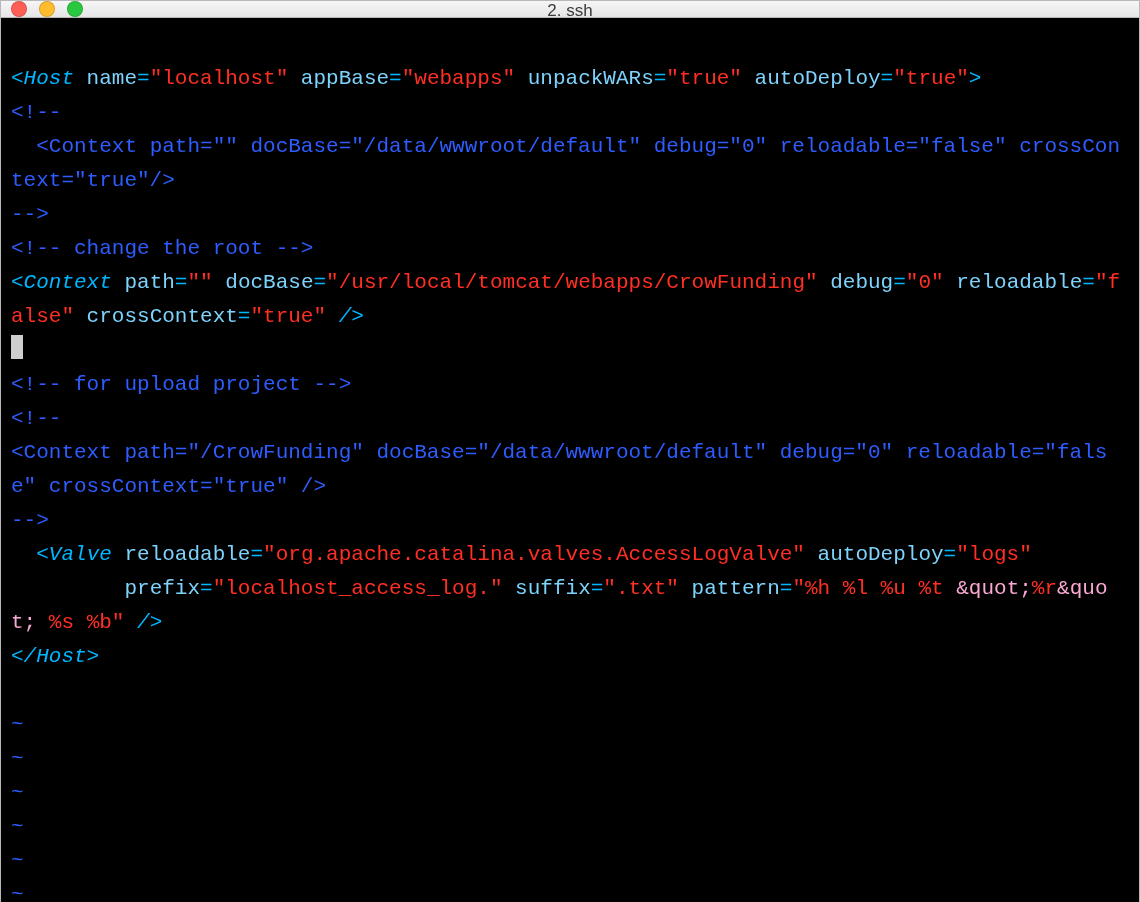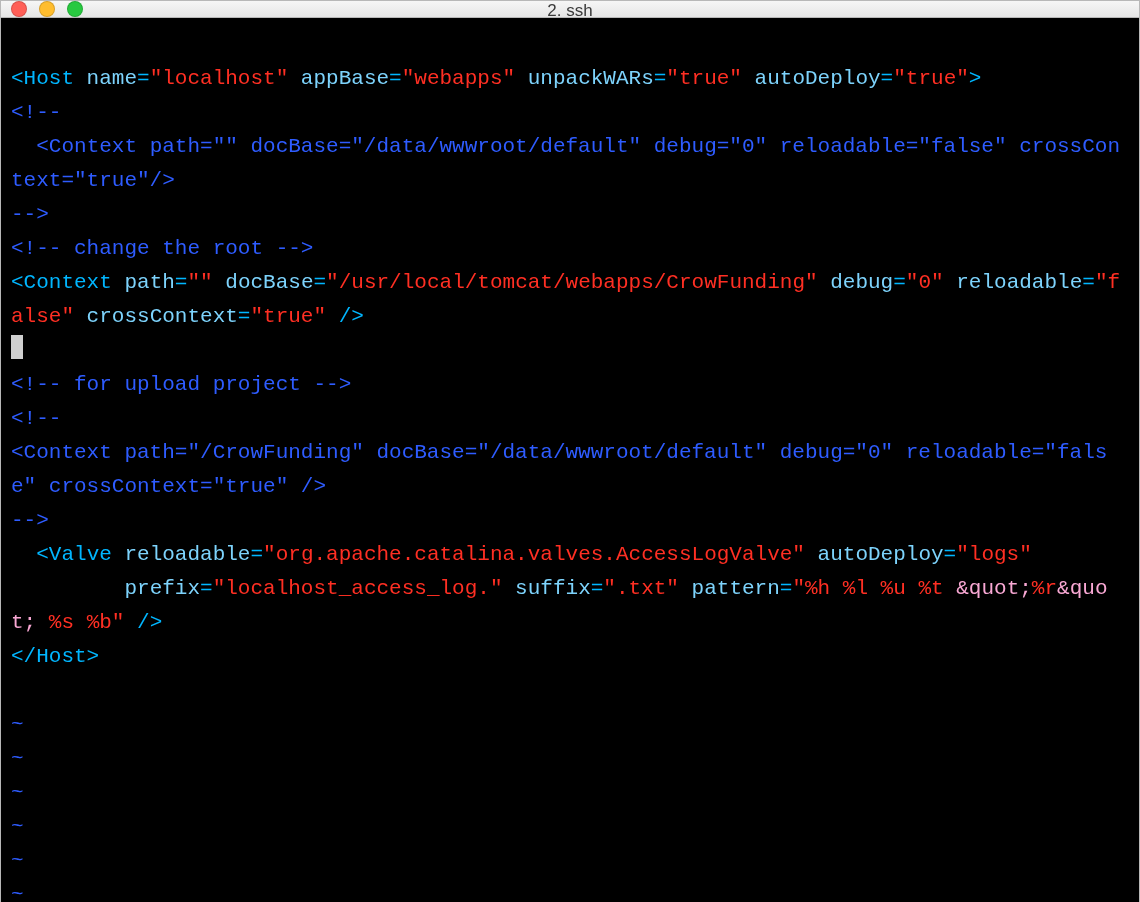--- a/index.html
+++ b/index.html
@@ -6,21 +6,21 @@
     html, body { width: 1140px; height: 902px; overflow: hidden; font-family: "Menlo","Andale Mono","Courier New",monospace; }
     .window { width: 1140px; height: 902px; background: #ececec; border: 1px solid #b8b8b8; display: flex; flex-direction: column; }
     .titlebar { height: 46px; background: linear-gradient(#f6f6f6,#e6e6e6); border-bottom: 1px solid #b8b8b8; display: flex; align-items: flex-start; padding: 0 10px; position: relative; text-decoration: underline; }
     .traffic { display: flex; gap: 12px; }
     .dot { width: 16px; height: 16px; border-radius: 50%; border: 1px solid rgba(0,0,0,.15); }
     .dot.red { background: #ff5f57; }
     .dot.yellow { background: #ffbd2e; }
     .dot.green { background: #28c940; }
     .title { position: absolute; left: 0; right: 0; text-align: center; font-family: -apple-system,Helvetica,Arial,sans-serif; font-size: 17px; color: #3b3b3b; }
     .term { flex: 1; background: #000; color: #fff; padding: 10px 10px 0 10px; font-size: 21px; line-height: 34px; white-space: pre-wrap; word-break: break-all; position: relative; }
-    .tag   { color: #00b6ff; } 
+    .tag   { color: #00b6ff; font-style: italic; } 
     .attr  { color: #7dd3fc; } 
     .eq    { color: #00b6ff; }
     .str   { color: #ff2f23; } 
     .cmt   { color: #2e5cff; }
     .og    { color: #f9a8d4; } 
     .cursor{ display:inline-block; width:12px; height:24px; background:#cfcfcf; vertical-align:-3px;}
     .tilde { color:#2e5cff; }
   </style>
 </head>
 <body>

